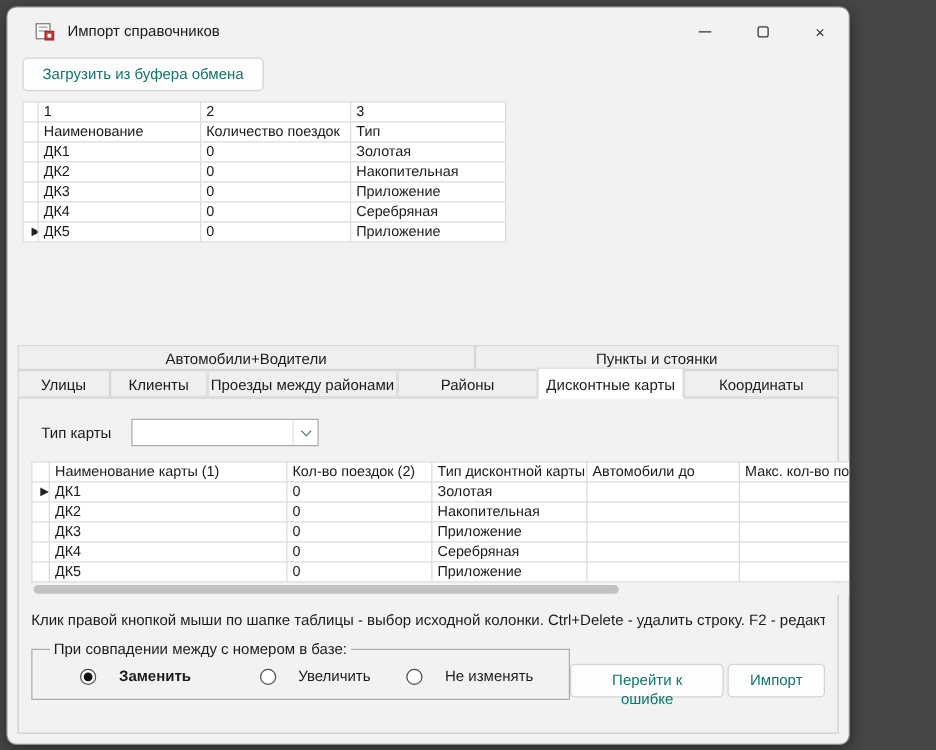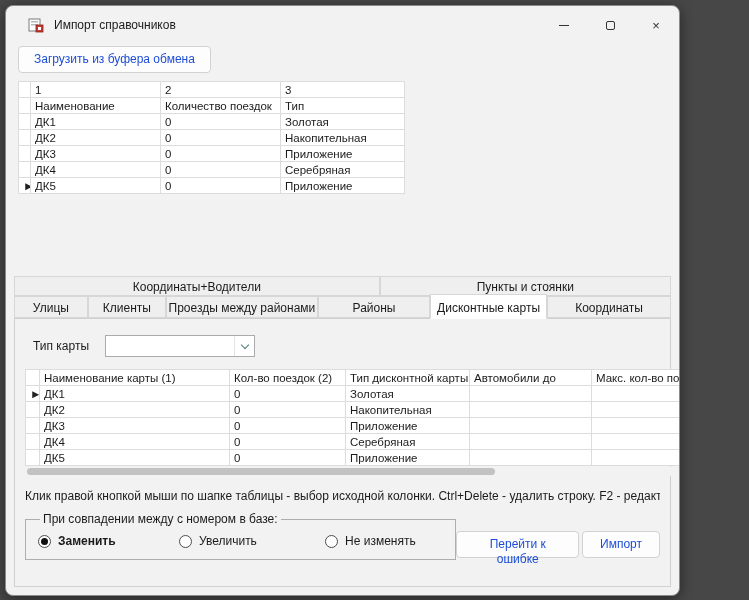--- a/index.html
+++ b/index.html
@@ -22,21 +22,21 @@
   .win-controls { margin-left:auto; display:flex; height:100%; }
   .win-btn { width:46px; height:100%; border:none; background:transparent; cursor:pointer;
              display:flex; align-items:center; justify-content:center; color:#333; font-size:13px;
              font-family:inherit; }
   .glyph-min { width:10px; height:1px; background:#333; display:block; }
   .glyph-max { width:9px; height:9px; border:1px solid #333; border-radius:2px; display:block; }
   
   .toolbar-row { display:flex; gap:9px; margin:2px 12px 8px 12px; }
   .btn {
     background:#fdfdfd; border:1px solid #d2d2d2; border-radius:4px;
-    padding:5px 15px; font-size:12px; font-family:inherit; color:#1d4ed8; cursor:pointer;
+    padding:5px 15px; font-size:12px; font-family:inherit; color:#0f766e; cursor:pointer;
     height:27px; line-height:15px;
   }
   
   table.grid { border-collapse:collapse; background:#fff; table-layout:fixed; }
   table.grid td {
     border:1px solid #dcdcdc; padding:0 4px; white-space:nowrap; overflow:hidden;
     font-size:11.5px; height:16px; line-height:14px; text-align:left; vertical-align:middle;
   }
   td.marker { padding:0 1px; font-size:8px; text-align:center; color:#222; }
   .top-grid { margin-left:12px; width:386px; border:1px solid #9e9e9e; }
@@ -85,21 +85,21 @@
   
   .help-text { margin-top:13px; font-size:12px; white-space:nowrap; overflow:hidden; }
   
   .bottom-row { display:flex; align-items:flex-end; margin-top:9px; }
   .groupbox {
     width:465px; border:1px solid #aeaeae; padding:5px 12px 11px 12px;
     background:#f2f2f2;
   }
   .groupbox legend { font-size:12px; padding:0 3px; margin-left:2px; }
   .radio-row { display:flex; align-items:center; margin-top:3px; }
-  .radio-opt { display:flex; align-items:center; gap:7px; cursor:pointer; }
+  .radio-opt { display:flex; align-items:center; gap:18px; cursor:pointer;justify-content:center; }
   .radio-opt.o1 { width:141px; } .radio-opt.o2 { width:146px; }
   .radio-circle { width:13px; height:13px; border:1px solid #4d4d4d; border-radius:50%;
                   background:#fff; position:relative; flex:0 0 auto; }
   .radio-circle.checked::after { content:""; position:absolute; left:2px; top:2px; right:2px; bottom:2px;
                                  background:#101010; border-radius:50%; }
   .radio-label { font-size:12px; }
   .radio-opt.selected .radio-label { font-weight:bold; }
   .action-buttons { margin-left:auto; display:flex; gap:3px; padding-bottom:2px; }
   .action-buttons .btn { height:27px; }
   .btn-goto { padding:5px 18px; }
@@ -186,21 +186,21 @@
       <td class="marker">►</td>
       <td>ДК5</td>
       <td>0</td>
       <td>Приложение</td>
     </tr>
   </tbody>
     </table>
 
   <div class="tabs">
     <div class="tab-row tab-row1">
-      <div class="tab" style="flex-grow:274">Координаты+Водители</div>
+      <div class="tab" style="flex-grow:274">Автомобили+Водители</div>
       <div class="tab" style="flex-grow:218">Пункты и стоянки</div>
     </div>
     <div class="tab-row tab-row2">
       <div class="tab" style="flex-grow:80">Улицы</div>
       <div class="tab" style="flex-grow:85">Клиенты</div>
       <div class="tab" style="flex-grow:167">Проезды между районами</div>
       <div class="tab" style="flex-grow:123">Районы</div>
       <div class="tab active" style="flex-grow:128">Дисконтные карты</div>
       <div class="tab" style="flex-grow:136">Координаты</div>
     </div>

